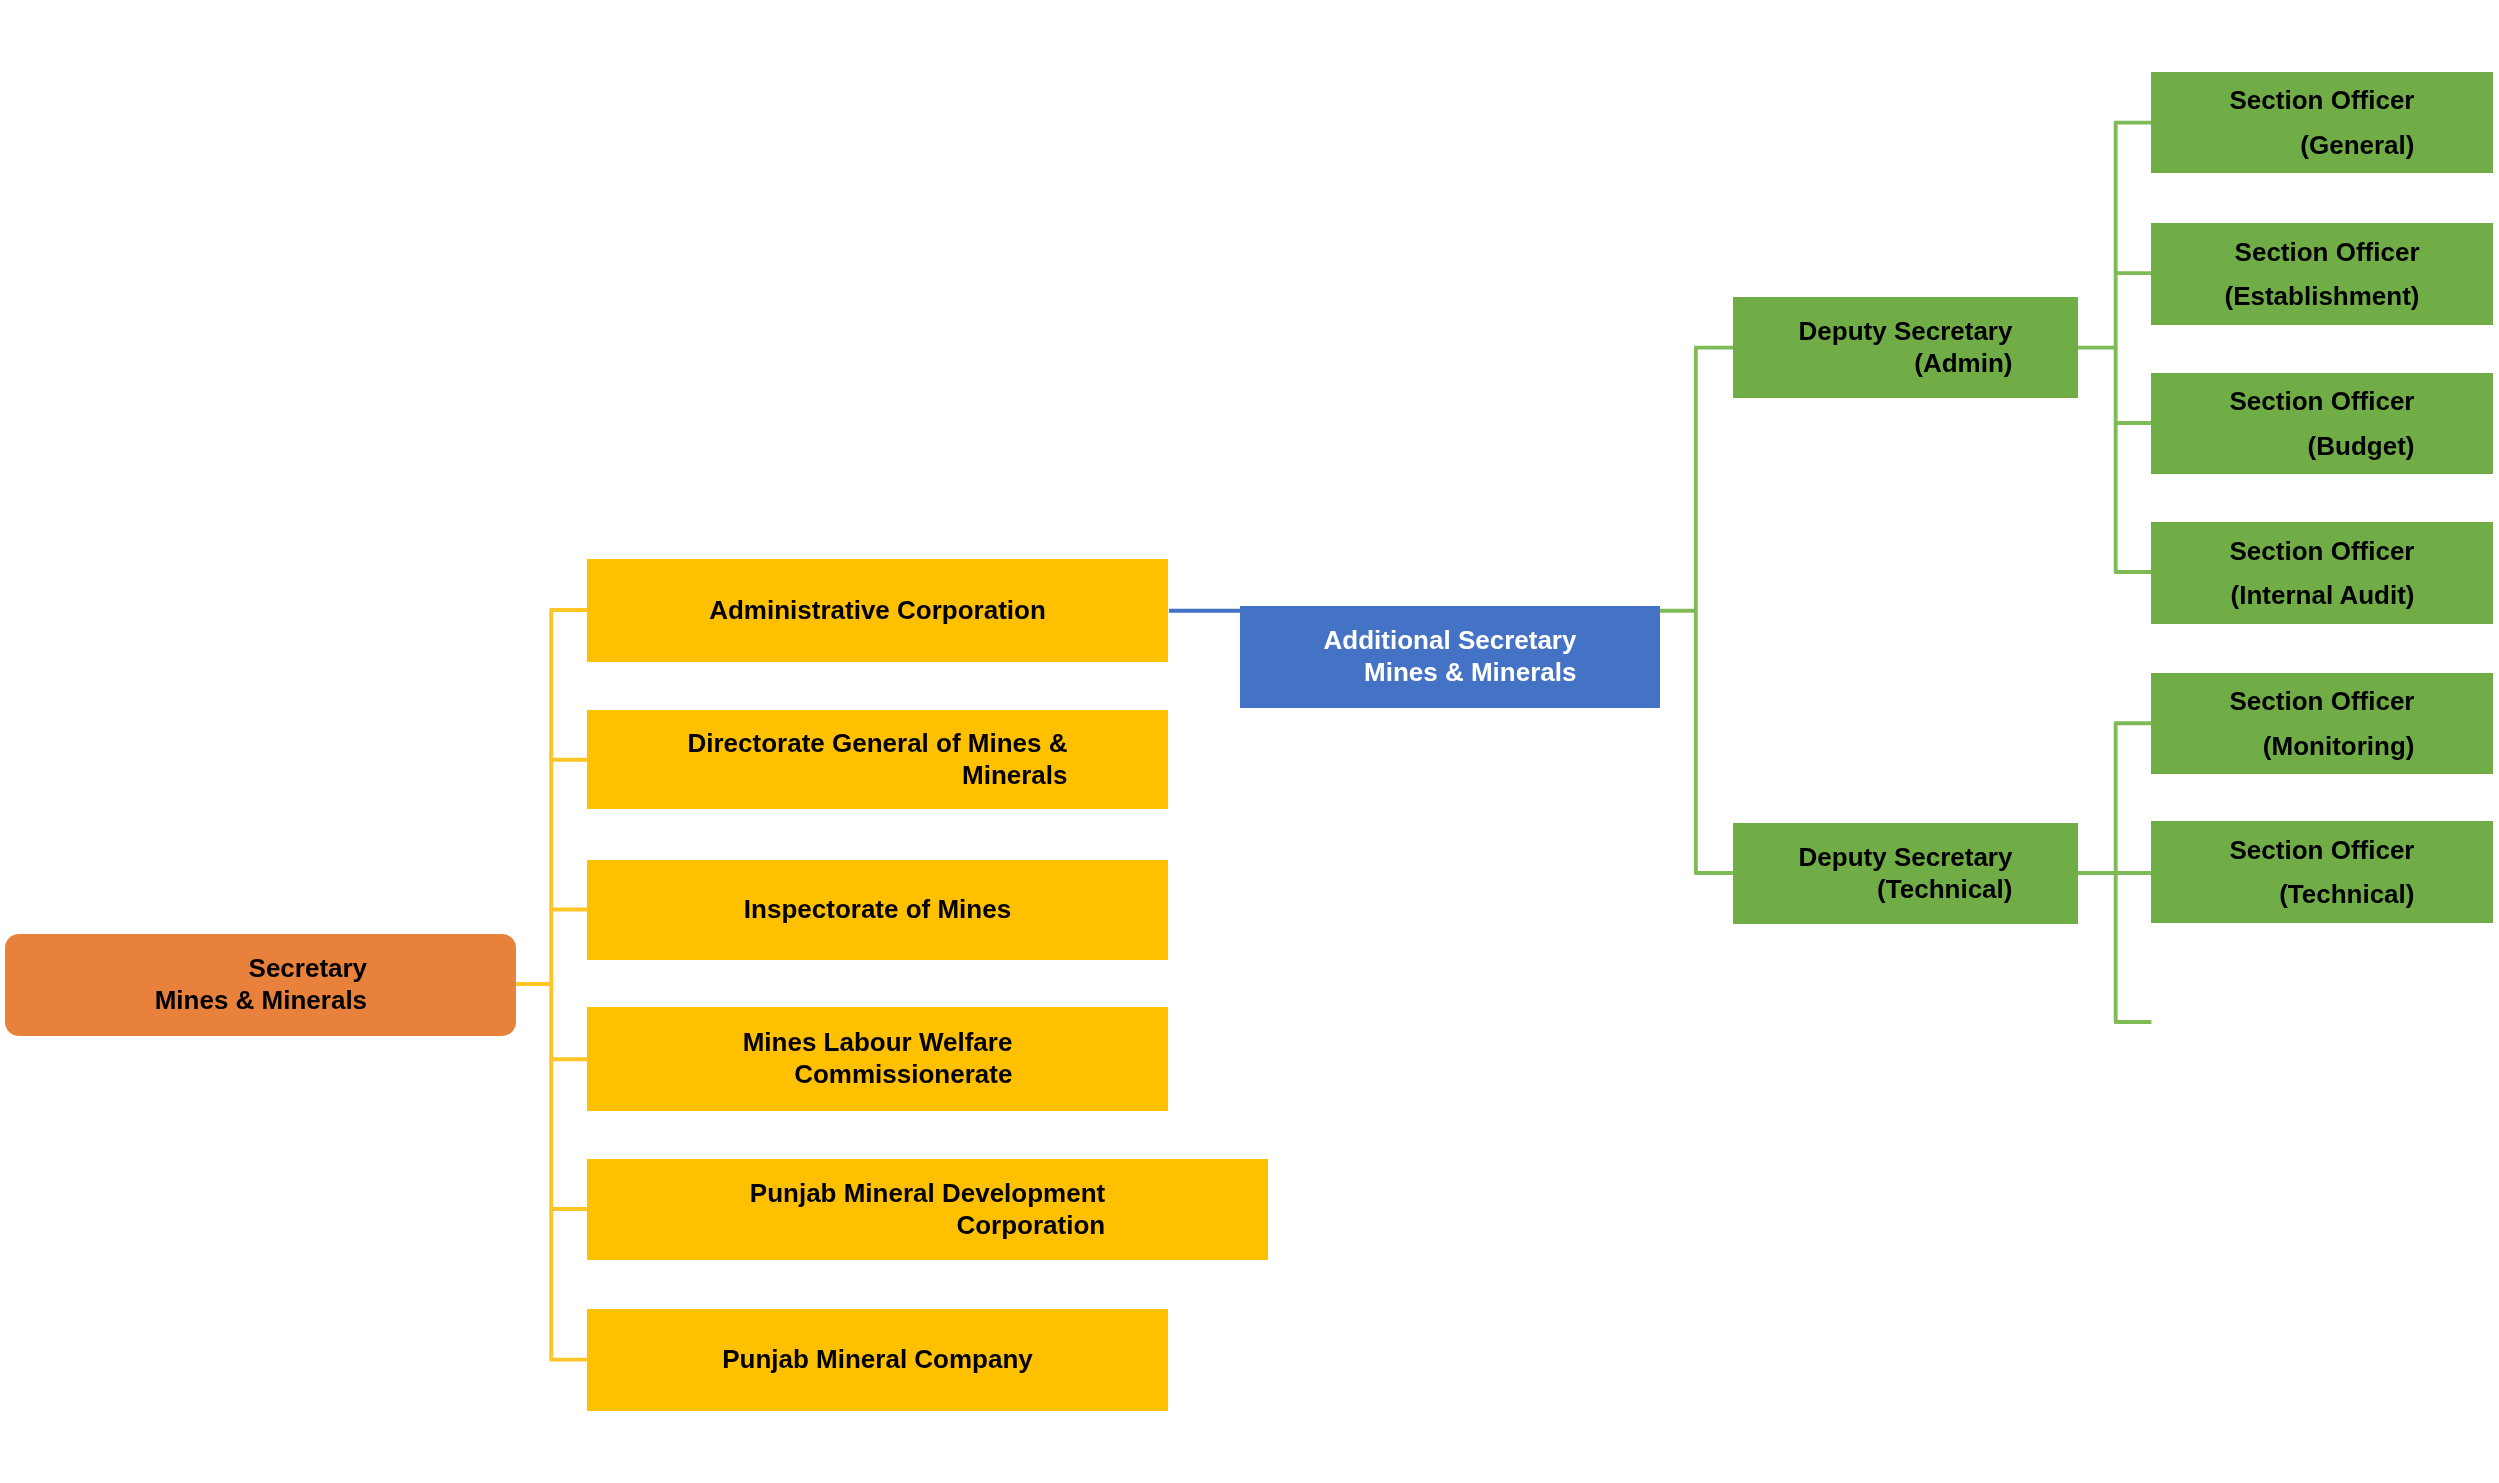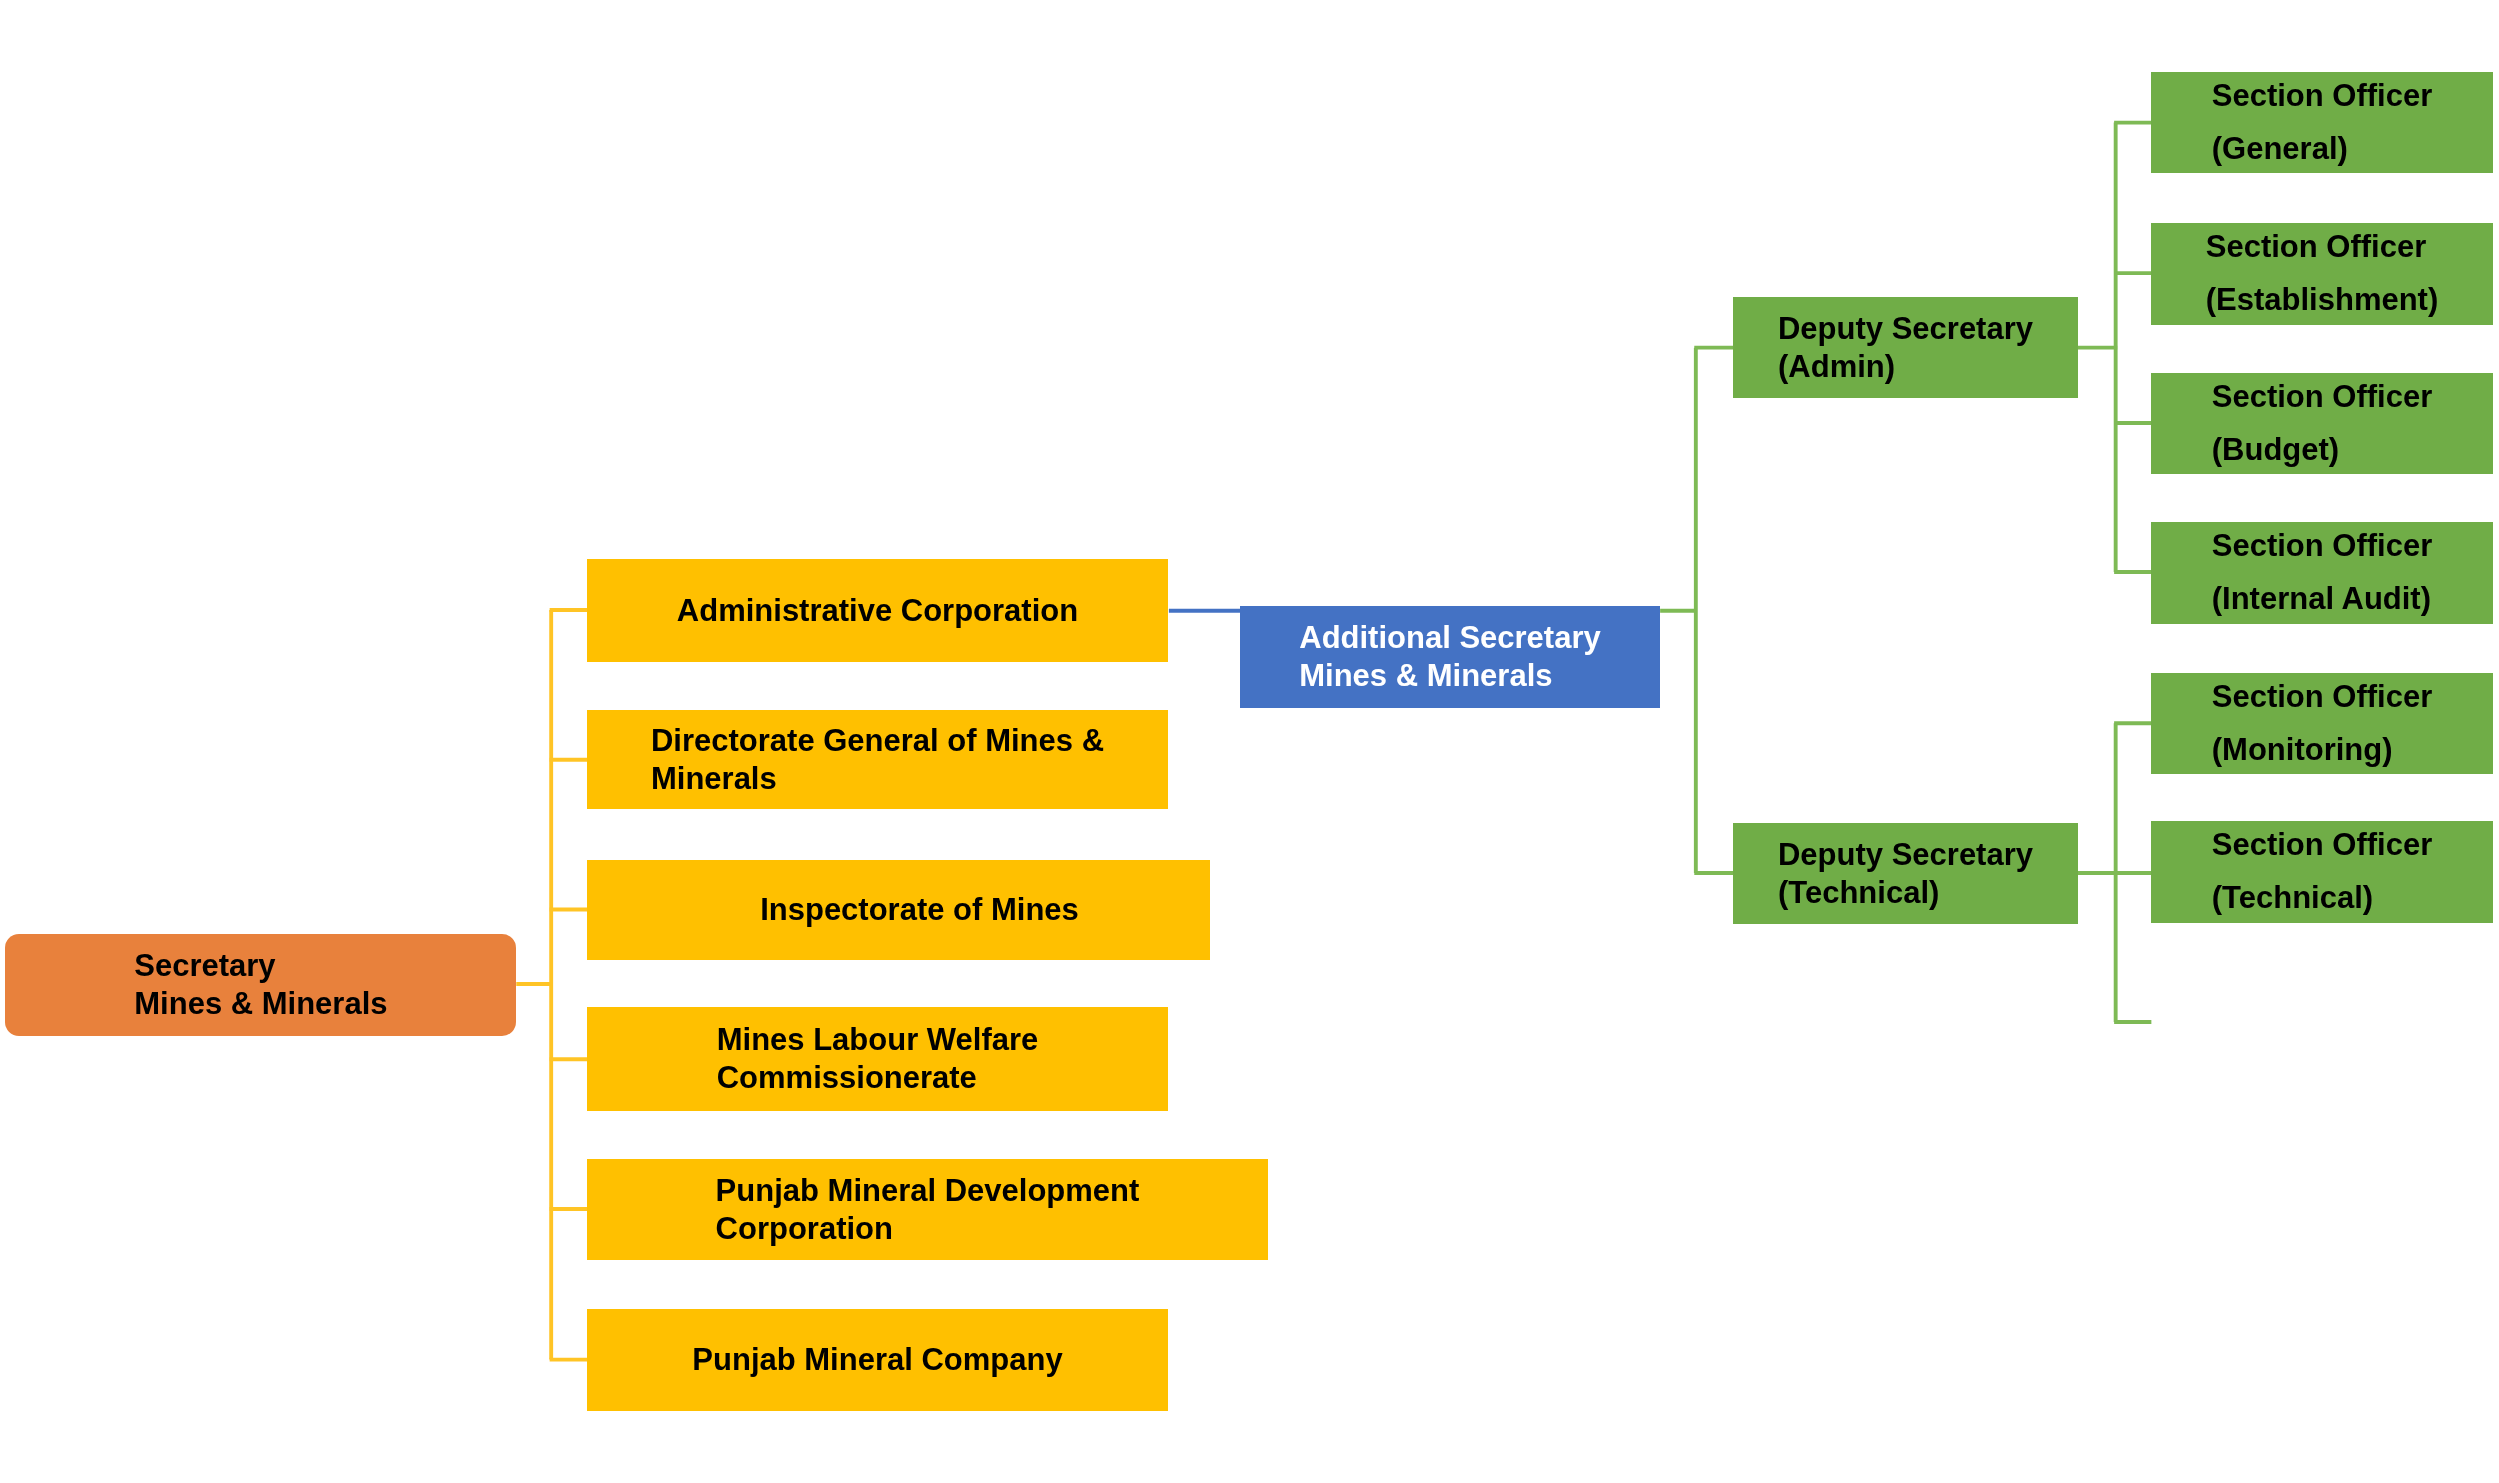--- a/index.html
+++ b/index.html
@@ -11,23 +11,23 @@
     overflow:hidden;
   }
   #connectors{position:absolute;left:0;top:0;width:2500px;height:1483px;}
   #connectors path{fill:none;stroke-width:5;}
   .line-y{stroke:var(--dept-line,#FFC425);}
   .line-b{stroke:var(--blue-line,#4472C4);}
   .line-g{stroke:var(--green-line,#7EBA55);}
   .node{
     position:absolute;
     display:flex;align-items:center;justify-content:center;
-    text-align:left;
+    text-align:right;
     font-weight:bold;
-    font-size:31px;
+    font-size:26px;
     line-height:1.22;
     color:var(--text-dark,#000);
   }
   .node .label{white-space:pre-line;}
   .fill-secretary{background:var(--secretary-fill,#E8813C);}
   .fill-dept{background:var(--dept-fill,#FFC000);}
   .fill-addsec{background:var(--additional-secretary-fill,#4472C4);color:var(--text-light,#fff);margin-top:46px;}
   .fill-officer{background:var(--officer-fill,#70AD47);}
   .loose{line-height:1.7;}
 </style>
@@ -71,21 +71,21 @@
 Mines &amp; Minerals</span>
   </div>
 
   <div class="node fill-dept" style="left:587px;top:559px;width:581px;height:103px;">
     <span class="label">Administrative Corporation</span>
   </div>
   <div class="node fill-dept" style="left:587px;top:710px;width:581px;height:99px;">
     <span class="label">Directorate General of Mines &amp;
 Minerals</span>
   </div>
-  <div class="node fill-dept" style="left:587px;top:860px;width:581px;height:100px;padding-left:42px;">
+  <div class="node fill-dept" style="left:587px;top:860px;width:581px;height:100px;">
     <span class="label">Inspectorate of Mines</span>
   </div>
   <div class="node fill-dept" style="left:587px;top:1007px;width:581px;height:104px;">
     <span class="label">Mines Labour Welfare
 Commissionerate</span>
   </div>
   <div class="node fill-dept" style="left:587px;top:1159px;width:681px;height:101px;">
     <span class="label">Punjab Mineral Development
 Corporation</span>
   </div>

